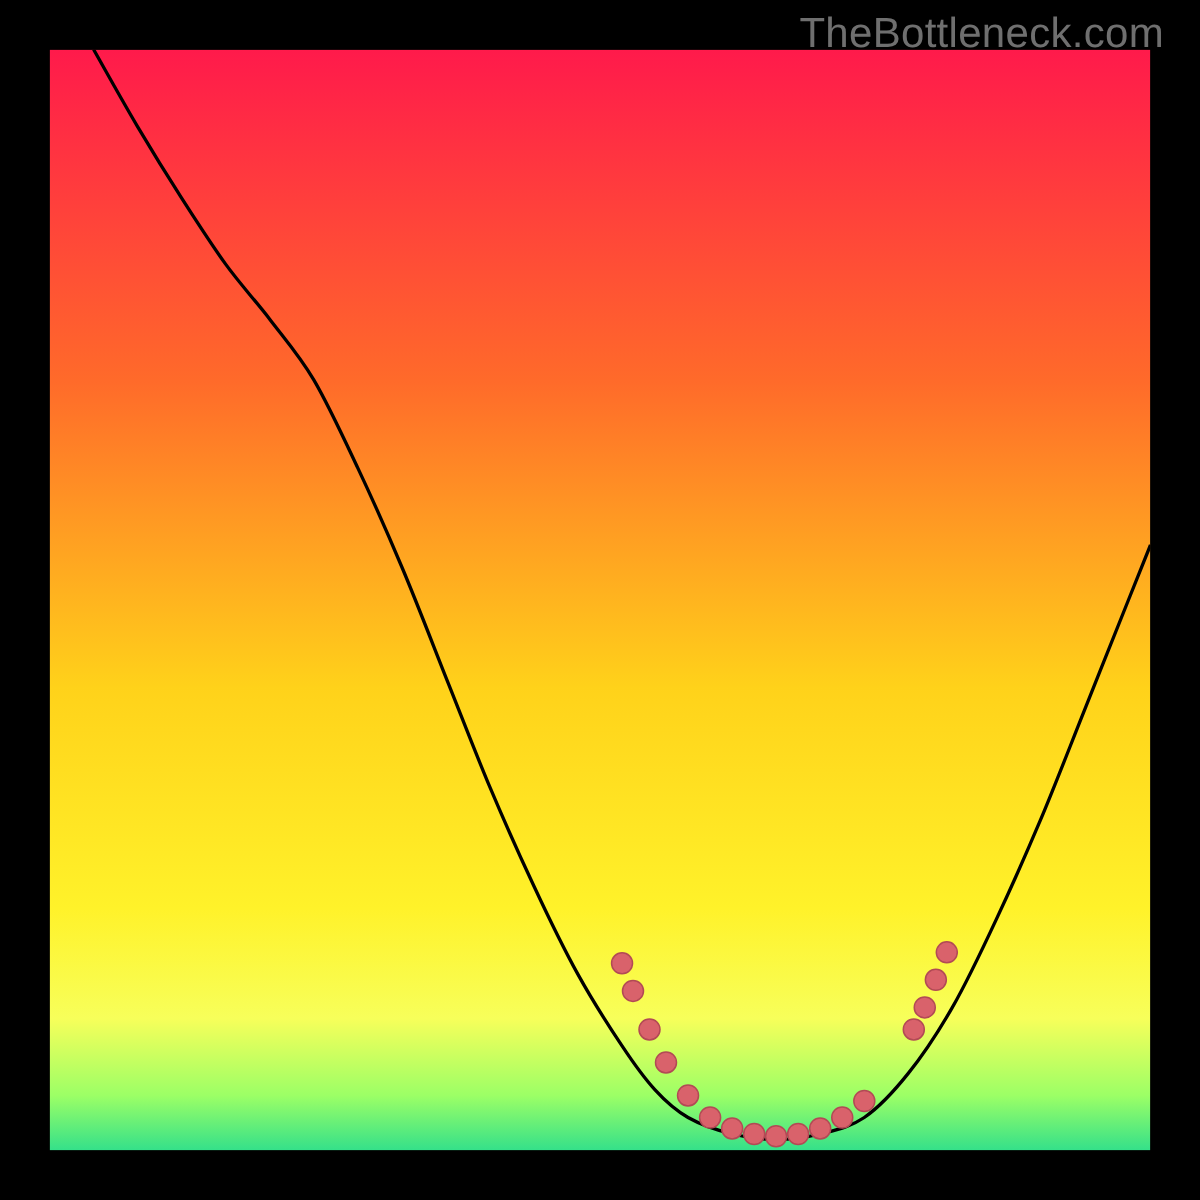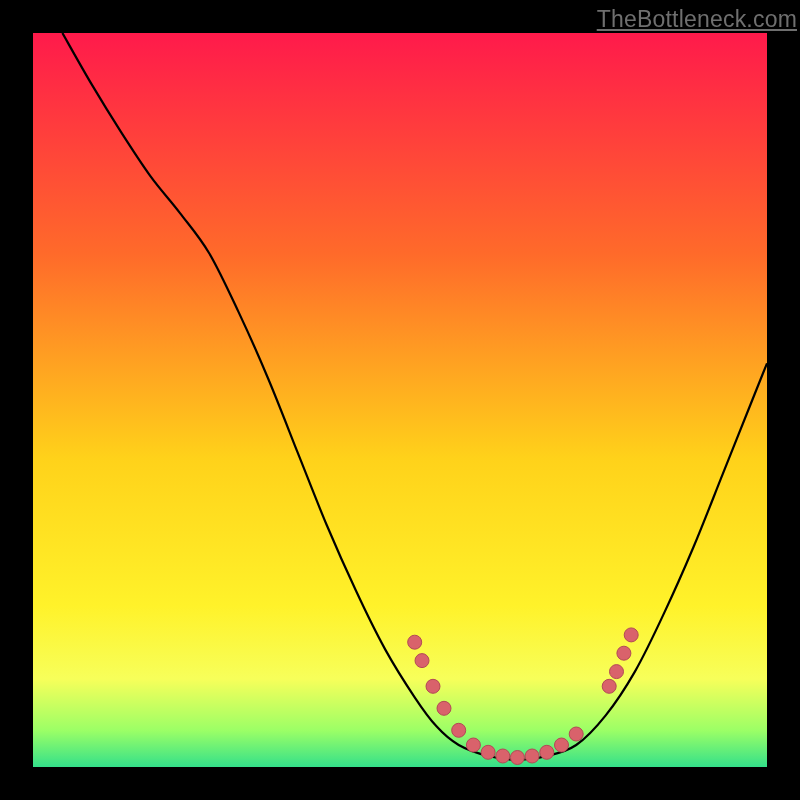--- a/index.html
+++ b/index.html
@@ -34,26 +34,25 @@
   .curve-svg {
     position: absolute;
     inset: 0;
     width: 734px;
     height: 734px;
     overflow: visible;
   }
   .watermark {
     position: absolute;
     top: 6px;
-    right: 3px;
+    right: 24px;
     color: #6f6f6f;
-    font-size: 23px;
+    font-size: 28px;
     font-weight: 500;
     letter-spacing: 0.2px;
-    text-decoration: underline;
   }
 </style>
 </head>
 <body>
 
 <div class="frame">
 
   <div class="watermark" style="color: rgb(111, 111, 111);">TheBottleneck.com</div>
 
   <div class="plot-area">

